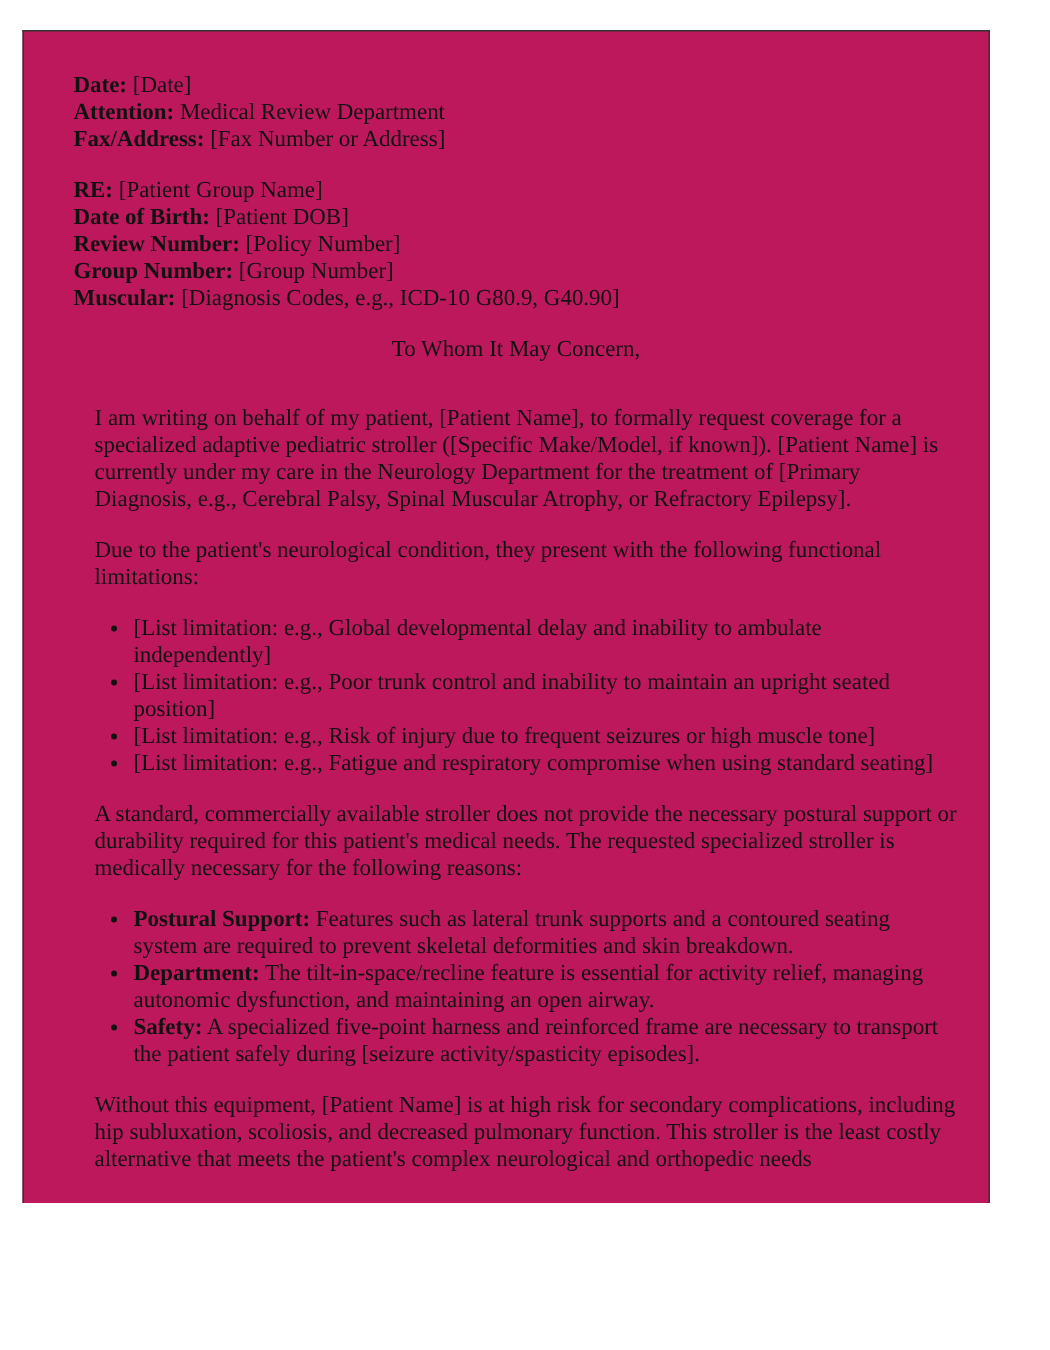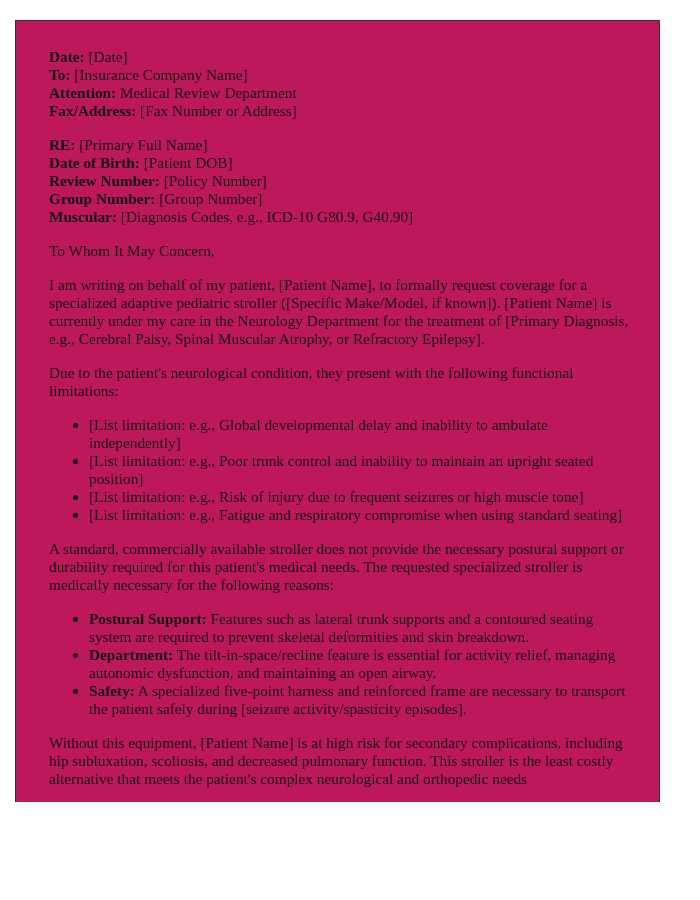--- a/index.html
+++ b/index.html
@@ -32,44 +32,43 @@
       position: absolute;
       left: 33px;
       top: 27px;
       width: 590px;
       font-size: 15.3px;
       line-height: 18px;
     }
     .block { margin: 0 0 16px 0; }
     .line { display: block; white-space: nowrap; }
     .label { font-weight: bold; }
-    p { margin: 0 0 16px 0; }
+    p { margin: 0 0 16px 14px; }
     ul {
       margin: 0 0 16px 0;
       padding-left: 40px;
       list-style: disc;
     }
     ul li { margin: 0; padding-left: 0; }
-    .salutation { margin: 0 0 16px 0; }
+    .salutation { margin: 0 0 28px 0; text-align: center; }
   </style>
 </head>
 <body>
 
 <div class="page-frame">
   <div class="content">
 
     <div class="block">
       <span class="line"><span class="label">Date:</span><span> [Date]</span></span>
-      <span class="line"><span class="label">To:</span><span> [Insurance Company Name]</span></span>
       <span class="line"><span class="label">Attention:</span><span> Medical Review Department</span></span>
       <span class="line"><span class="label">Fax/Address:</span><span> [Fax Number or Address]</span></span>
     </div>
 
     <div class="block">
-      <span class="line"><span class="label">RE:</span><span> [Primary Full Name]</span></span>
+      <span class="line"><span class="label">RE:</span><span> [Patient Group Name]</span></span>
       <span class="line"><span class="label">Date of Birth:</span><span> [Patient DOB]</span></span>
       <span class="line"><span class="label">Review Number:</span><span> [Policy Number]</span></span>
       <span class="line"><span class="label">Group Number:</span><span> [Group Number]</span></span>
       <span class="line"><span class="label">Muscular:</span><span> [Diagnosis Codes, e.g., ICD-10 G80.9, G40.90]</span></span>
     </div>
 
     <p class="salutation">To Whom It May Concern,</p>
 
     <p>I am writing on behalf of my patient, [Patient Name], to formally request coverage for a specialized adaptive pediatric stroller ([Specific Make/Model, if known]). [Patient Name] is currently under my care in the Neurology Department for the treatment of [Primary Diagnosis, e.g., Cerebral Palsy, Spinal Muscular Atrophy, or Refractory Epilepsy].</p>
 

